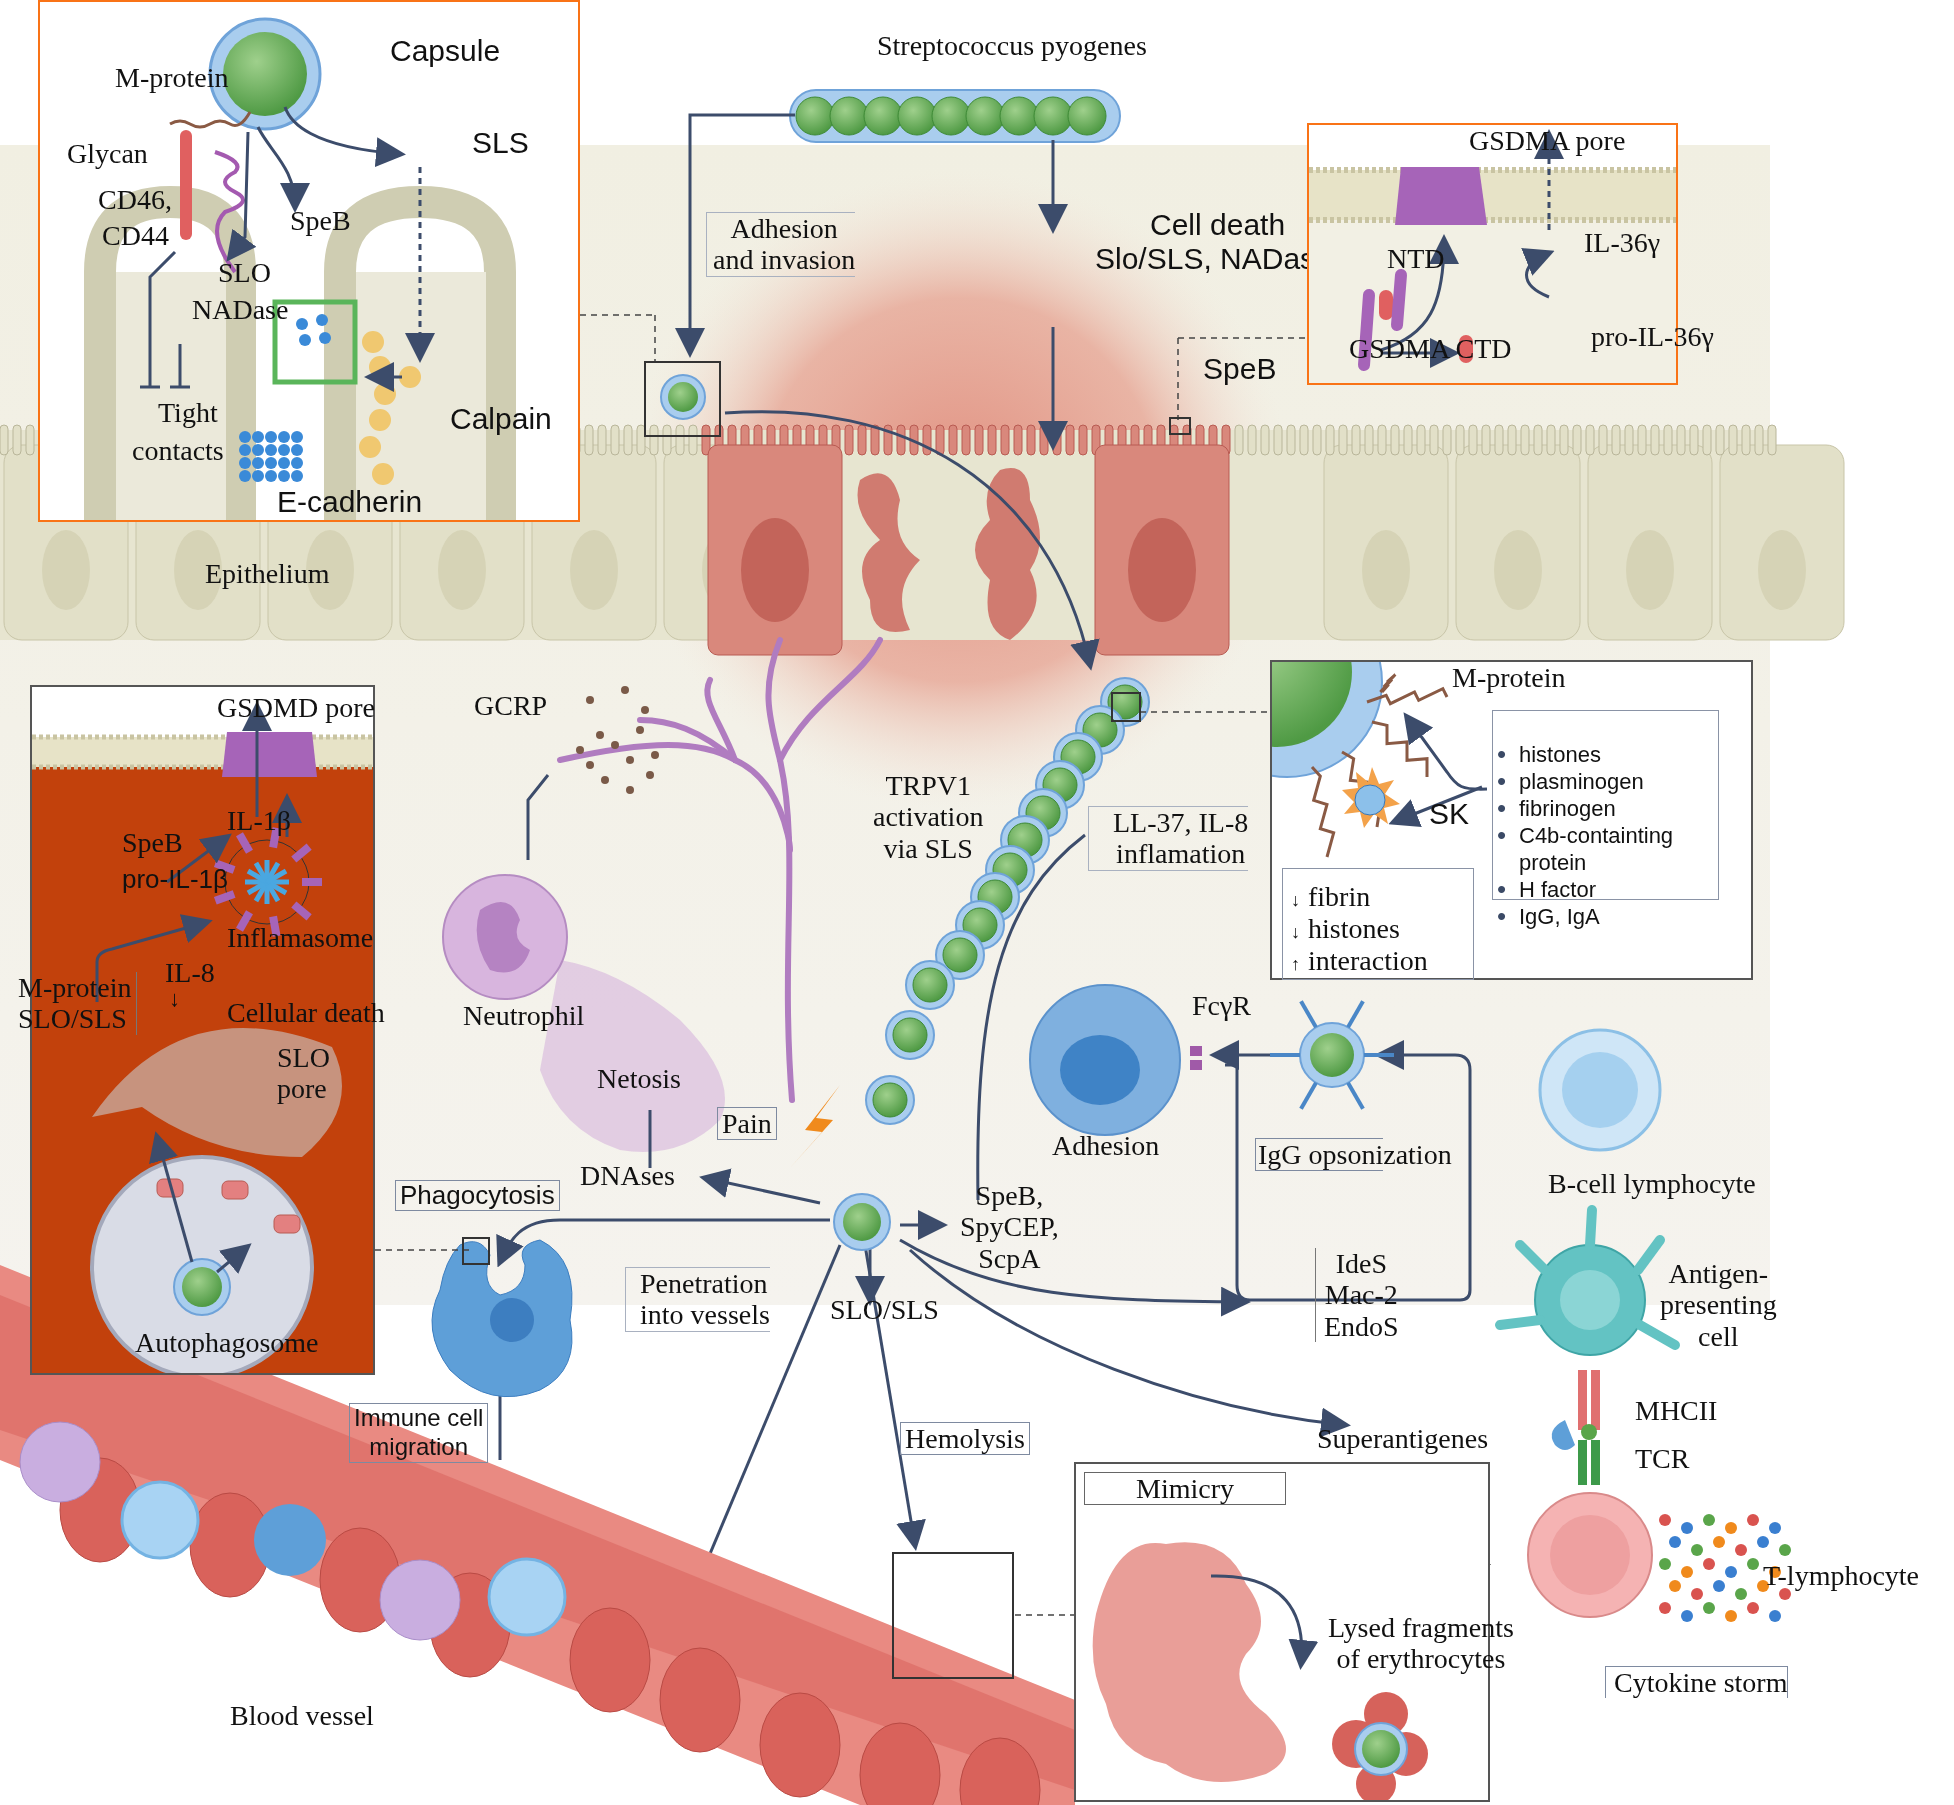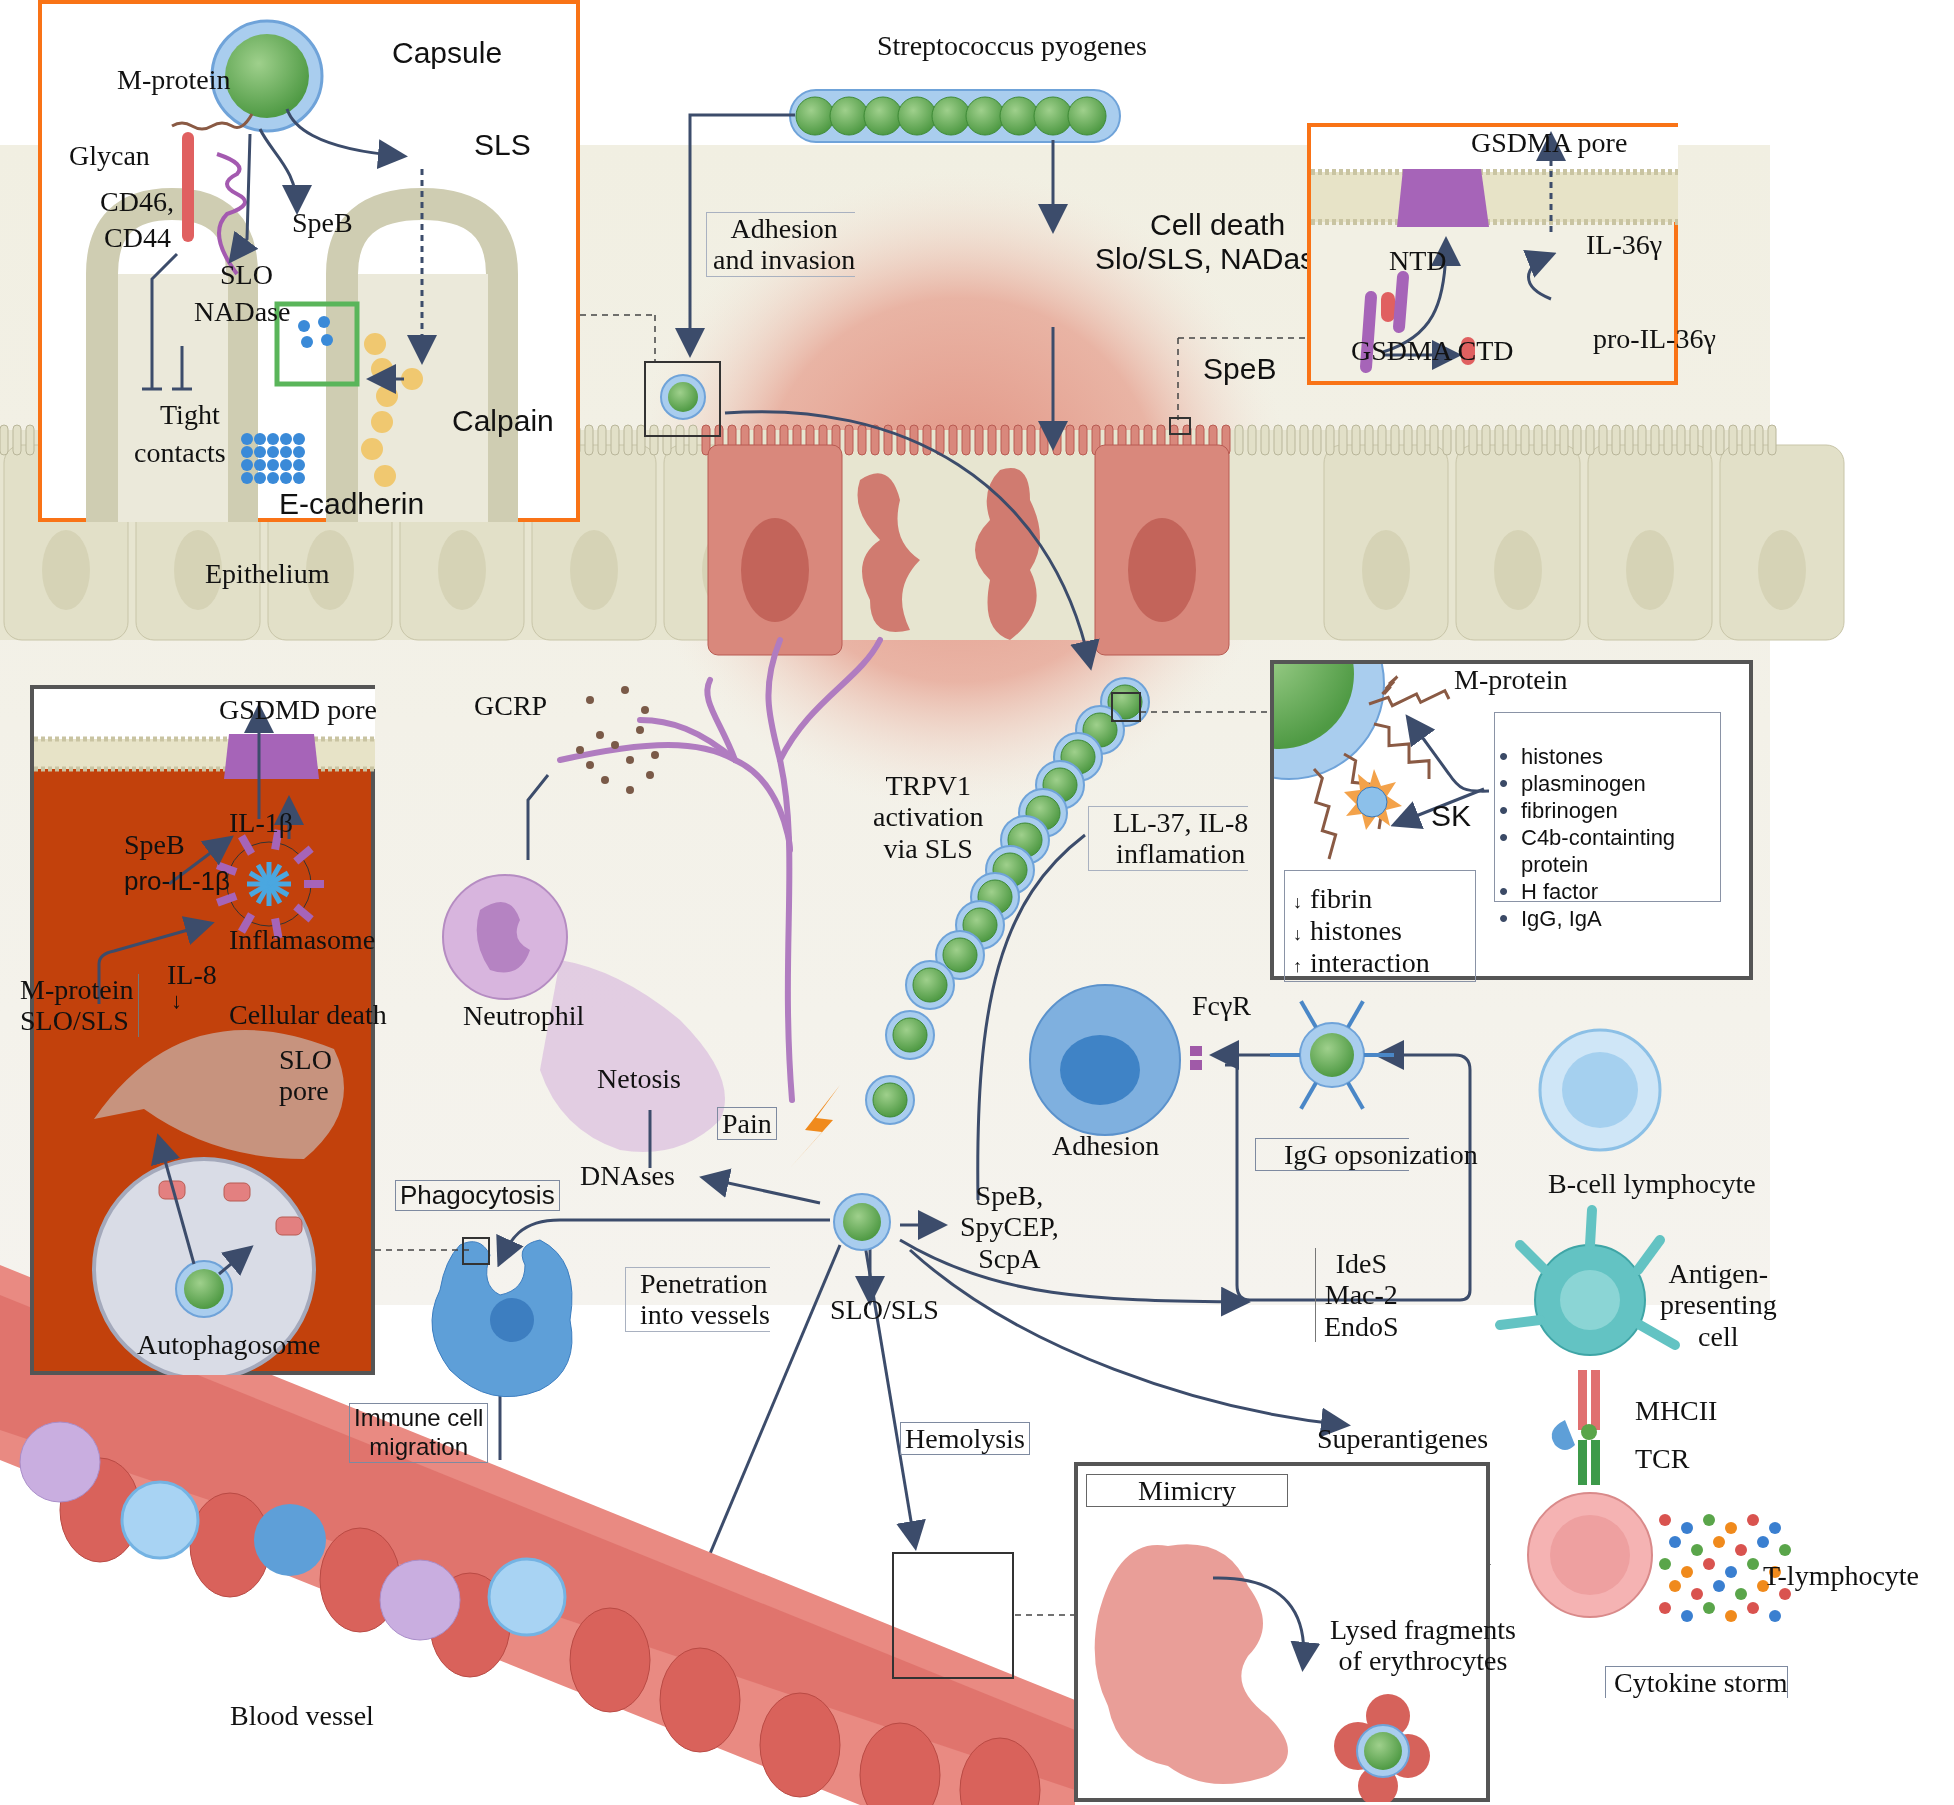--- a/index.html
+++ b/index.html
@@ -1,21 +1,21 @@
 <!DOCTYPE html>
 <html><head>
 <meta charset="utf-8">
 <style>
   html,body{margin:0;padding:0;background:#ffffff;}
   body{width:1954px;height:1805px;position:relative;overflow:hidden;font-family:"Liberation Sans",sans-serif;color:#111;}
   #stage{position:absolute;left:0;top:0;width:1954px;height:1805px;}
   .lbl{position:absolute;font-family:"Liberation Sans",sans-serif;color:#111;white-space:nowrap;line-height:1.12;}
   .f28{font-size:28px;font-family:Liberation Serif, serif;} .f30{font-size:30px;} .f26{font-size:26px;} .f24{font-size:24px;} .f22{font-size:22px;}
   .boxed{border:1.5px solid #7e8aa0;padding:0 4px;}
-  .inset{position:absolute;border:4px solid #f97316;background:#fff;box-sizing:border-box;}
+  .inset{position:absolute;border:2px solid #f97316;background:#fff;box-sizing:border-box;}
   .center{text-align:center;}
   ul.bullets{list-style:none;margin:0;padding:0;}
   ul.bullets li{position:relative;padding-left:26px;font-size:22px;line-height:27px;}
   ul.bullets li::before{content:"•";position:absolute;left:4px;color:#3b4a66;font-size:26px;line-height:26px;}
 </style>
 </head>
 <body>
 
 <div id="stage">
 
@@ -682,21 +682,21 @@
   <div>into vessels</div>
 </div>
 <div class="lbl f28" style="left:830px;top:1294px">SLO/SLS</div>
 <div class="lbl f28 center" style="left:960px;top:1180px">
   <div>SpeB,</div>
   <div>SpyCEP,</div>
   <div>ScpA</div>
 </div>
 <div class="lbl f28" style="left:1052px;top:1130px">Adhesion</div>
 <div class="lbl f28" style="left:1192px;top:990px">FcγR</div>
-<div class="lbl f28" style="left:1255px;top:1138px;border:1.5px solid #7e8aa0;border-right:none;padding-left:28px;width:125px">IgG opsonization</div>
+<div class="lbl f28" style="left:1255px;top:1138px;border:1.5px solid #7e8aa0;border-right:none;padding-left:2px;width:125px">IgG opsonization</div>
 <div class="lbl f28" style="left:1548px;top:1168px">B-cell lymphocyte</div>
 <div class="lbl f28 center" style="left:1315px;top:1248px;border-left:1.5px solid #777;padding-left:8px">
   <div>IdeS</div>
   <div>Mac-2</div>
   <div>EndoS</div>
 </div>
 <div class="lbl f28 center" style="left:1660px;top:1258px">
   <div>Antigen-</div>
   <div>presenting</div>
   <div>cell</div>

